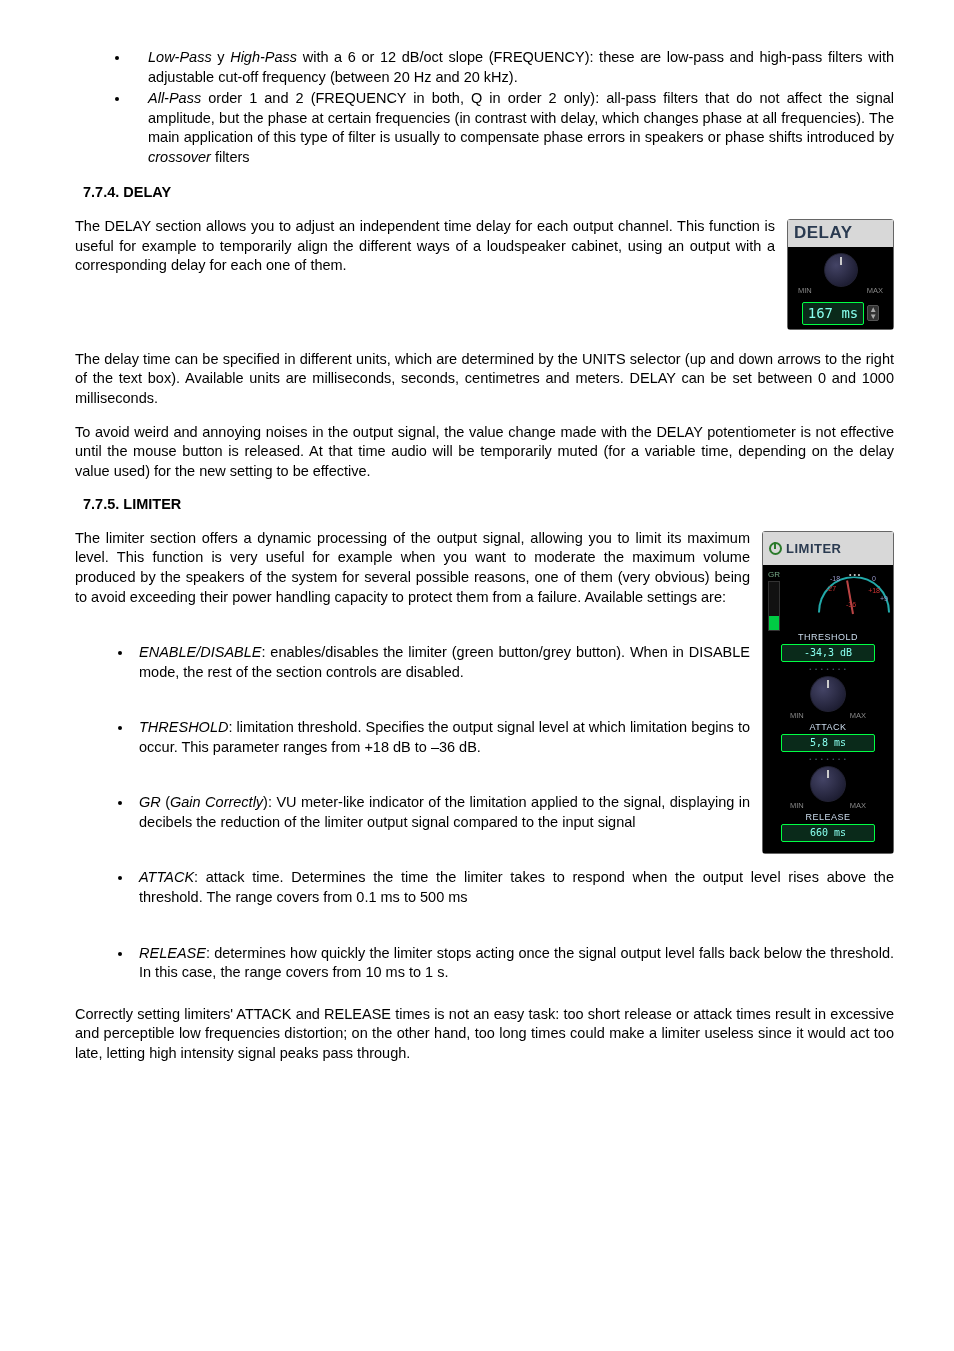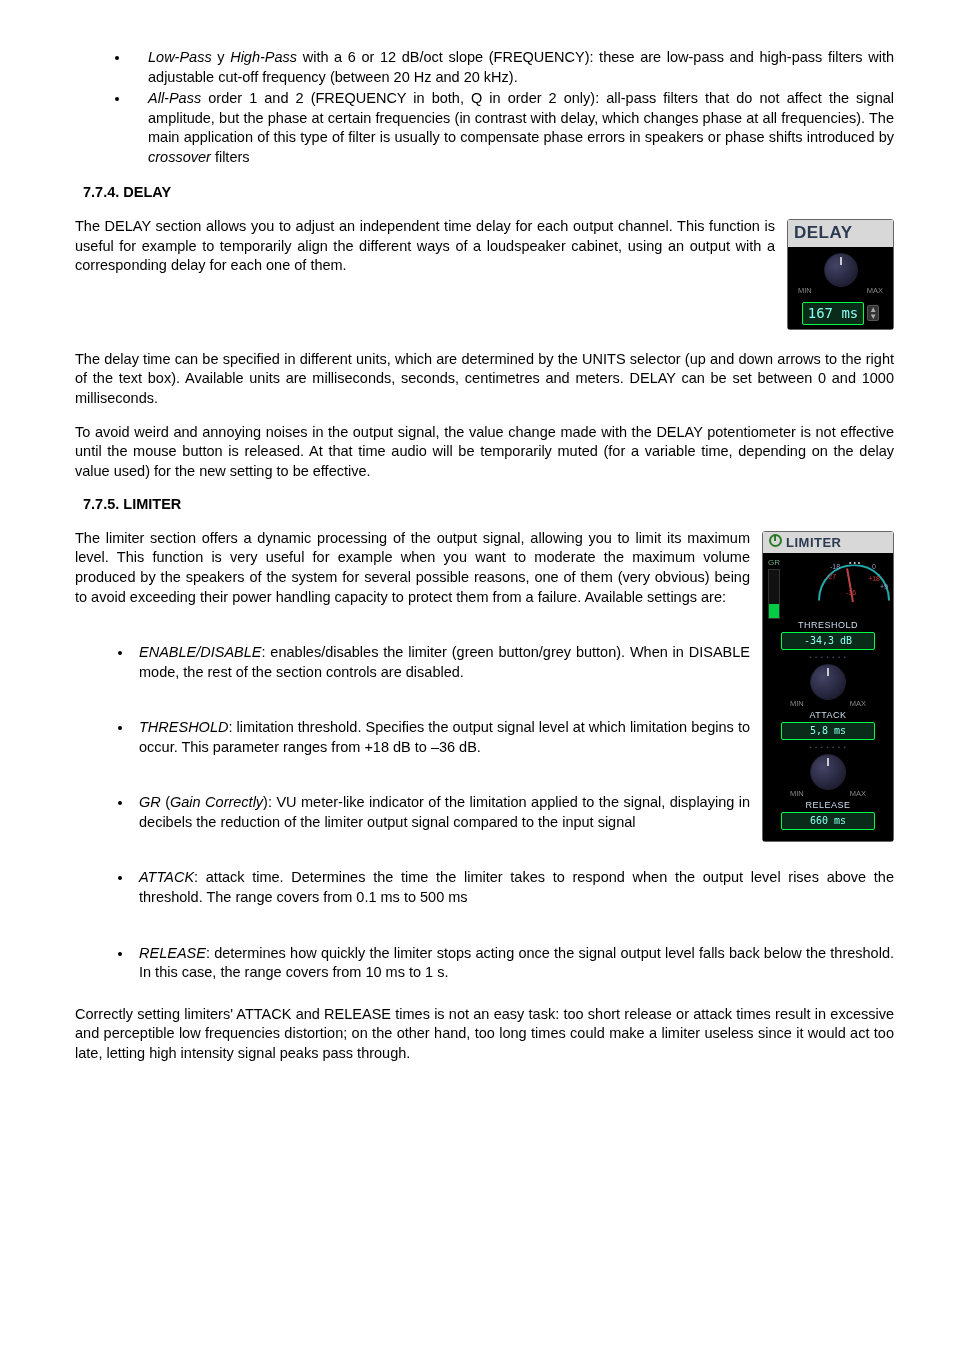--- a/index.html
+++ b/index.html
@@ -118,23 +118,23 @@
   .limiter-panel {
     float: right;
     width: 130px;
     margin: 2px 0 8px 12px;
     border: 1px solid #666;
     background: #f0f0f0;
     border-radius: 3px;
   }
   .limiter-panel .title-row {
     background: #d8d8d8;
-    padding: 2px 6px;
+    padding: 8px 6px;
     display:flex;
-    align-items:flex-start;
+    align-items:center;
     gap:4px;
   }
   .power-icon {
     width: 13px; height: 13px;
     border-radius: 50%;
     border: 2px solid #2a7a2a;
     position: relative;
     box-sizing:border-box;
   }
   .power-icon::after {

